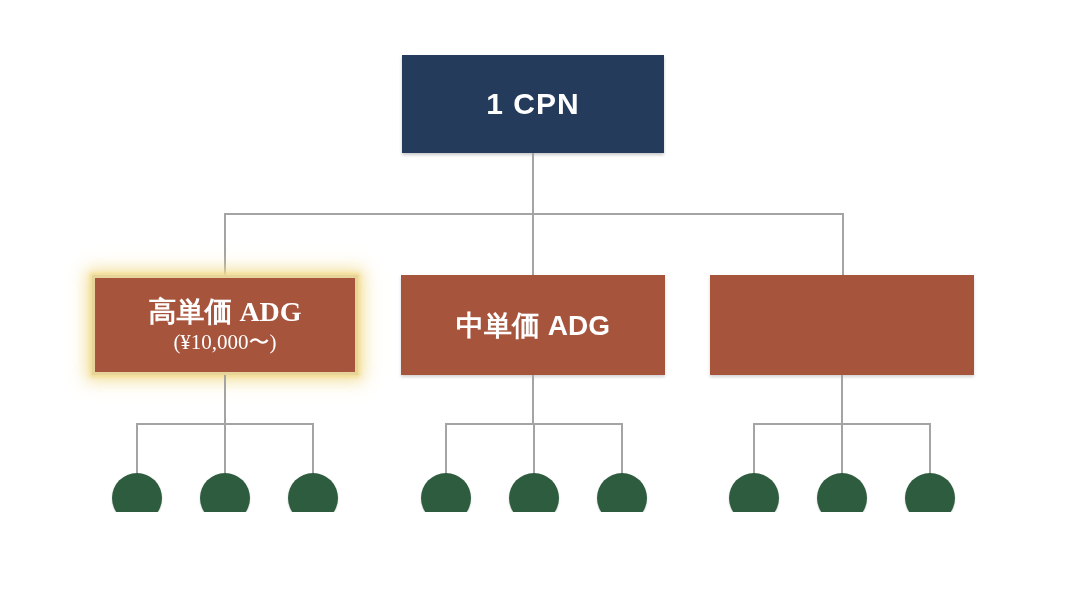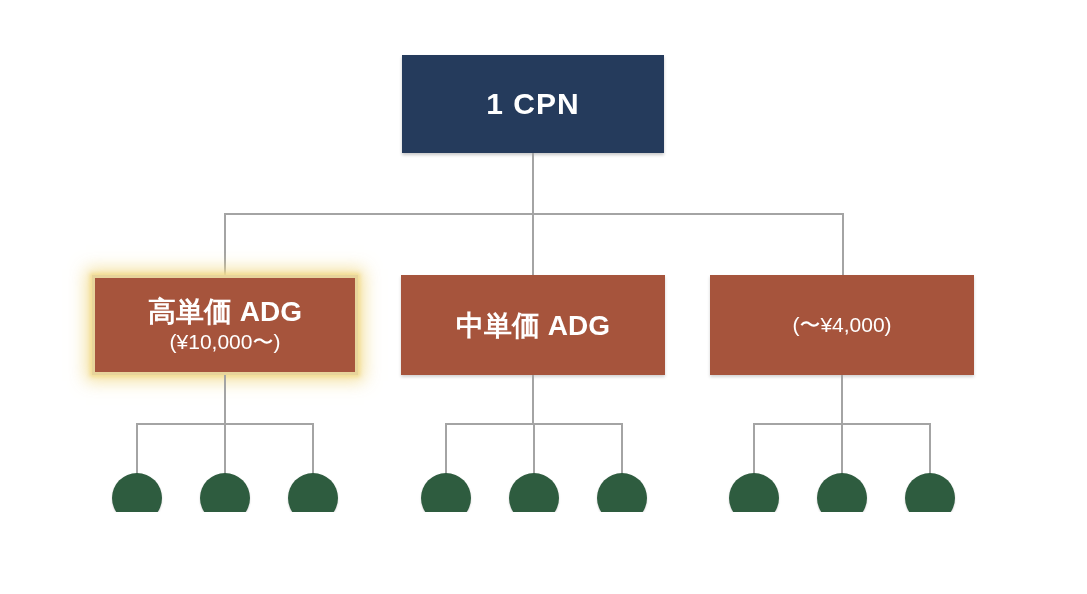--- a/index.html
+++ b/index.html
@@ -49,20 +49,21 @@
     background: var(--group-box);
     color: var(--text-light);
     display: flex; flex-direction: column;
     align-items: center; justify-content: center;
     text-align: center;
     box-shadow: 0 2px 3px rgba(0,0,0,0.18);
   }
   .group-box.highlighted {
     border: 3px solid var(--highlight-border);
     box-shadow: 0 0 16px 6px rgba(242,220,142,0.85), 0 0 4px 2px rgba(242,220,142,0.9);
+    font-family: Liberation Serif, serif;
   }
   .group-title {
     font-size: 28px;
     font-weight: 700;
     line-height: 1.25;
   }
   .group-range {
     font-size: 21px;
     font-weight: 400;
     line-height: 1.25;
@@ -101,21 +102,20 @@
   <div class="line v-line" style="left:842px; top:213px; height:62px;"></div>
 
   <div class="group-box highlighted" style="left:92px; width:266px;">
     <div class="group-title">高単価 ADG</div>
     <div class="group-range">(¥10,000〜)</div>
   </div>
   <div class="group-box" style="left:401px; width:264px;">
     <div class="group-title">中単価 ADG</div>
   </div>
   <div class="group-box" style="left:710px; width:264px;">
-    <div class="group-range">(〜¥4,000)</div>
   </div>
 
   <div class="line v-line" style="left:224px; top:375px; height:48px;"></div>
   <div class="line h-line" style="left:136px; top:423px; width:178px;"></div>
   <div class="line v-line" style="left:136px; top:423px; height:51px;"></div>
   <div class="line v-line" style="left:224px; top:423px; height:51px;"></div>
   <div class="line v-line" style="left:312px; top:423px; height:51px;"></div>
 
   <div class="line v-line" style="left:532px; top:375px; height:48px;"></div>
   <div class="line h-line" style="left:445px; top:423px; width:178px;"></div>

